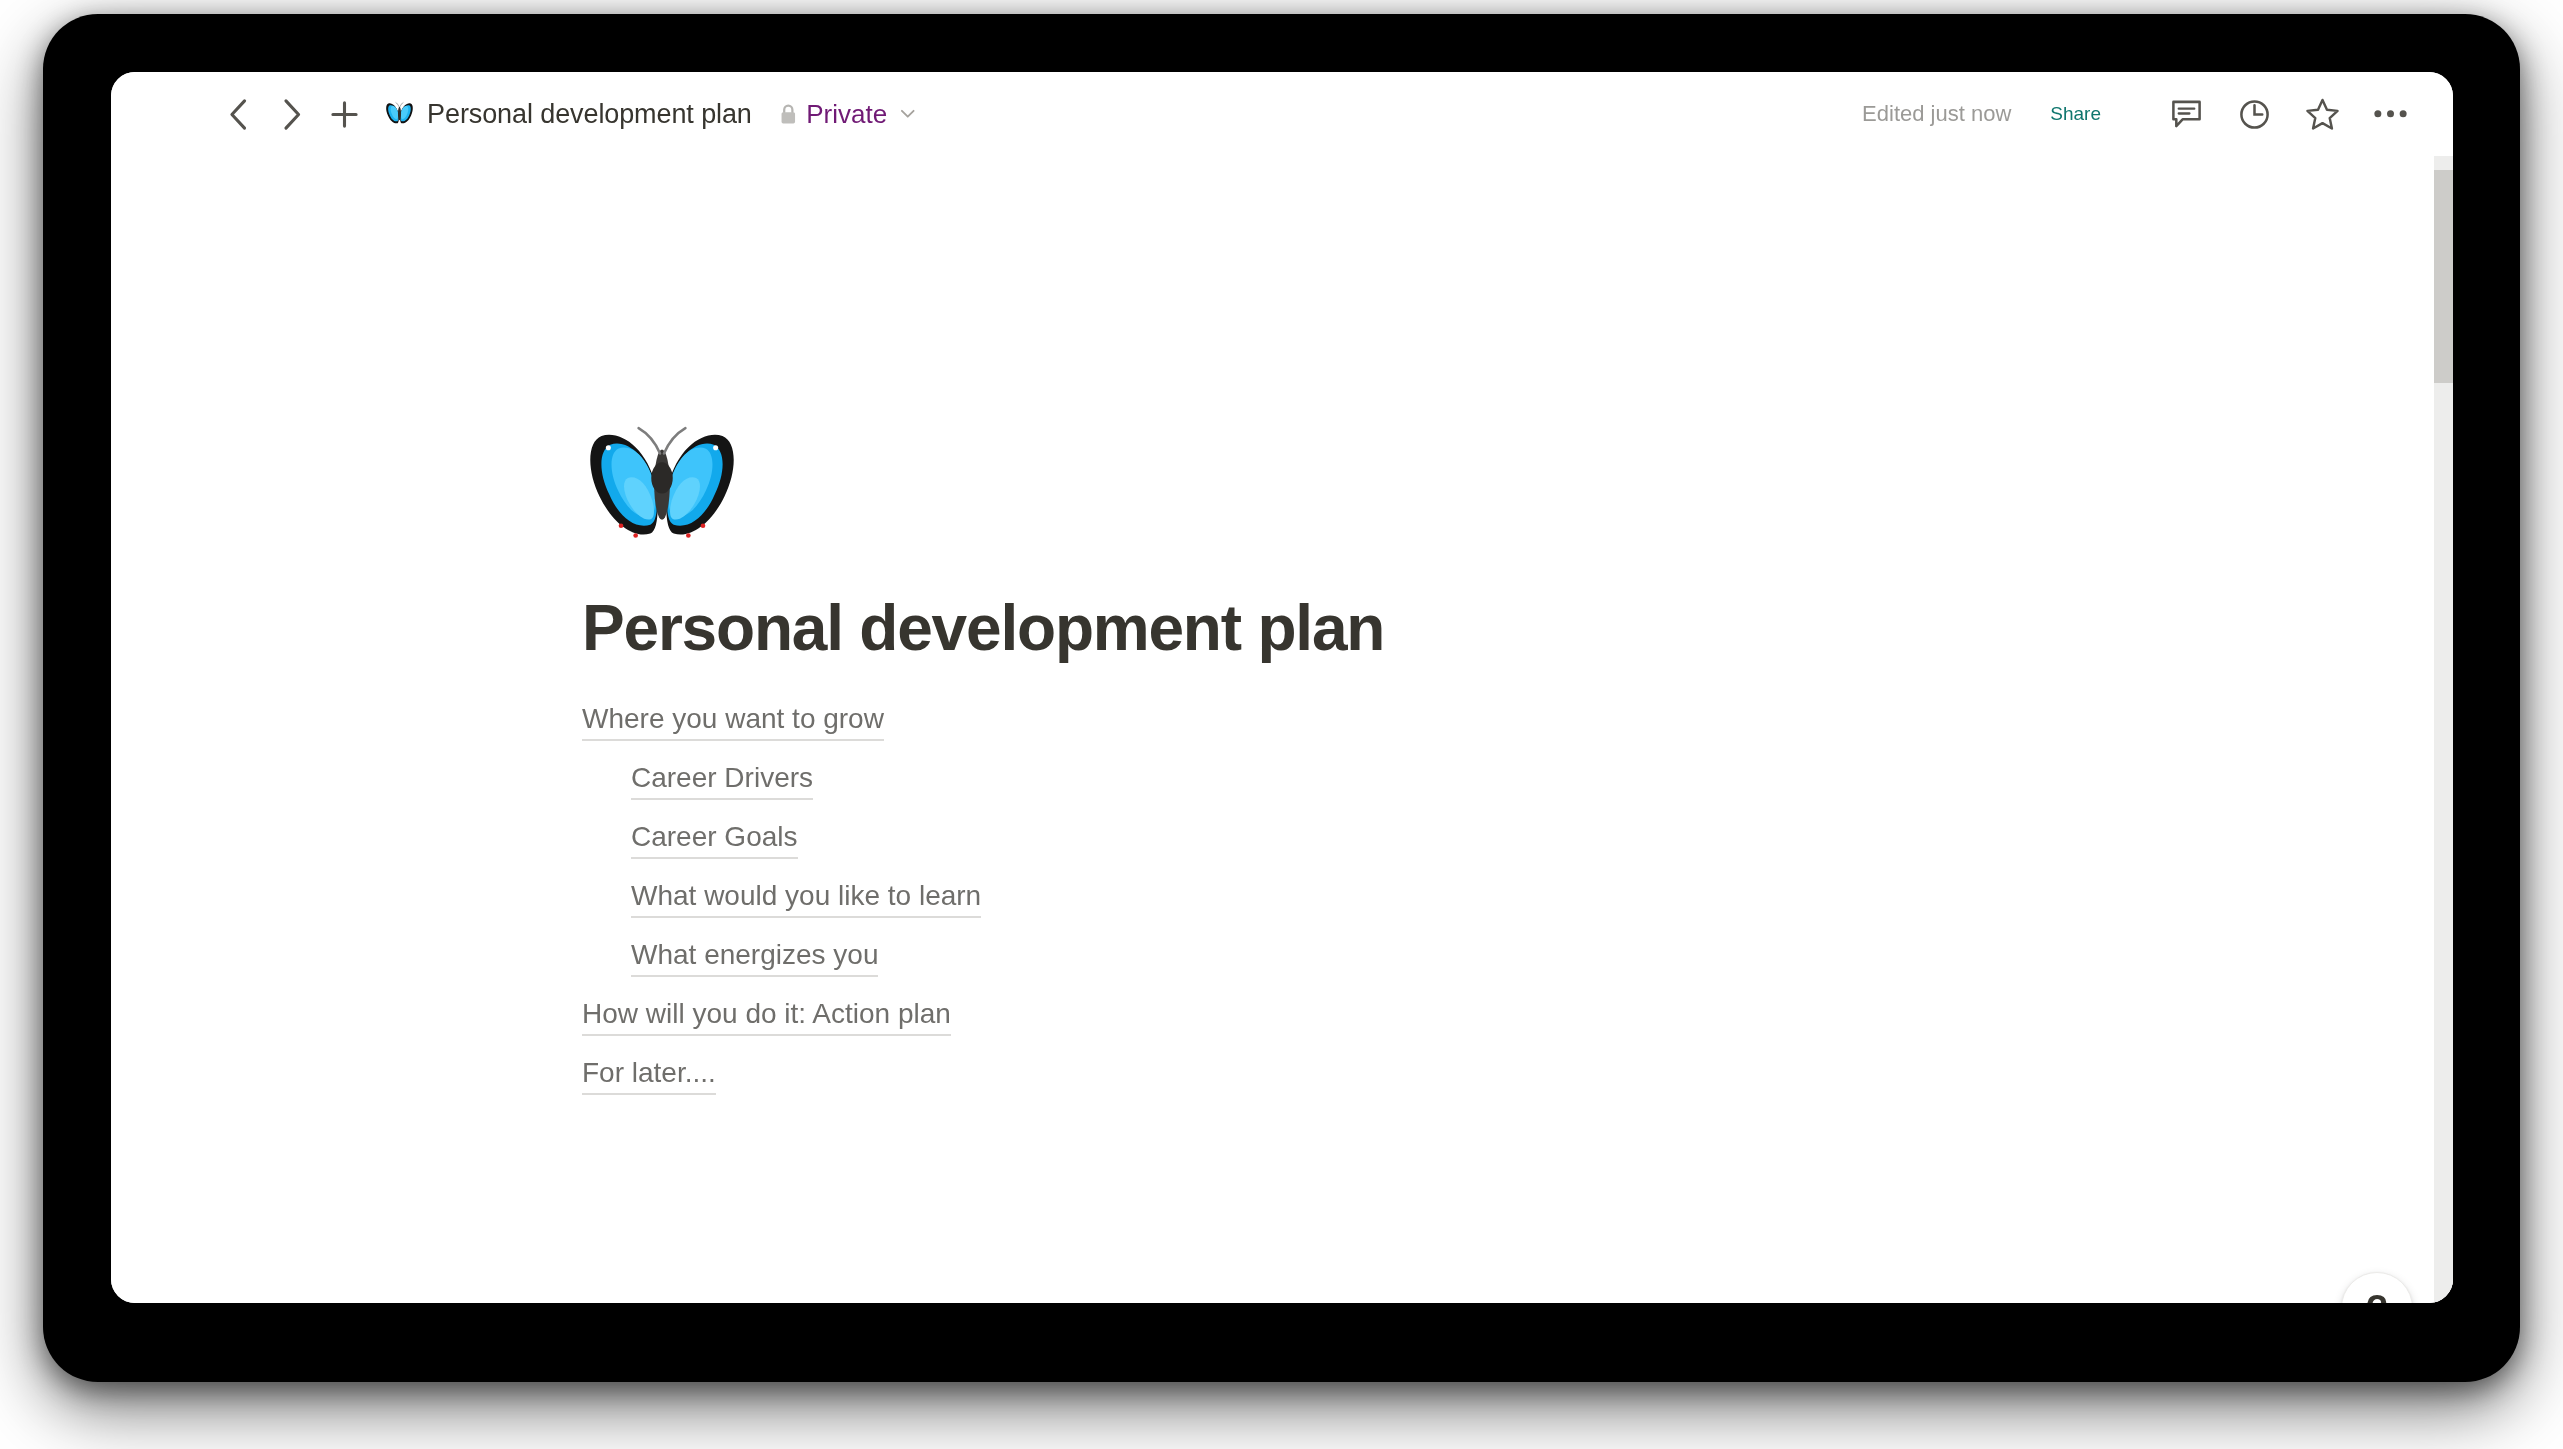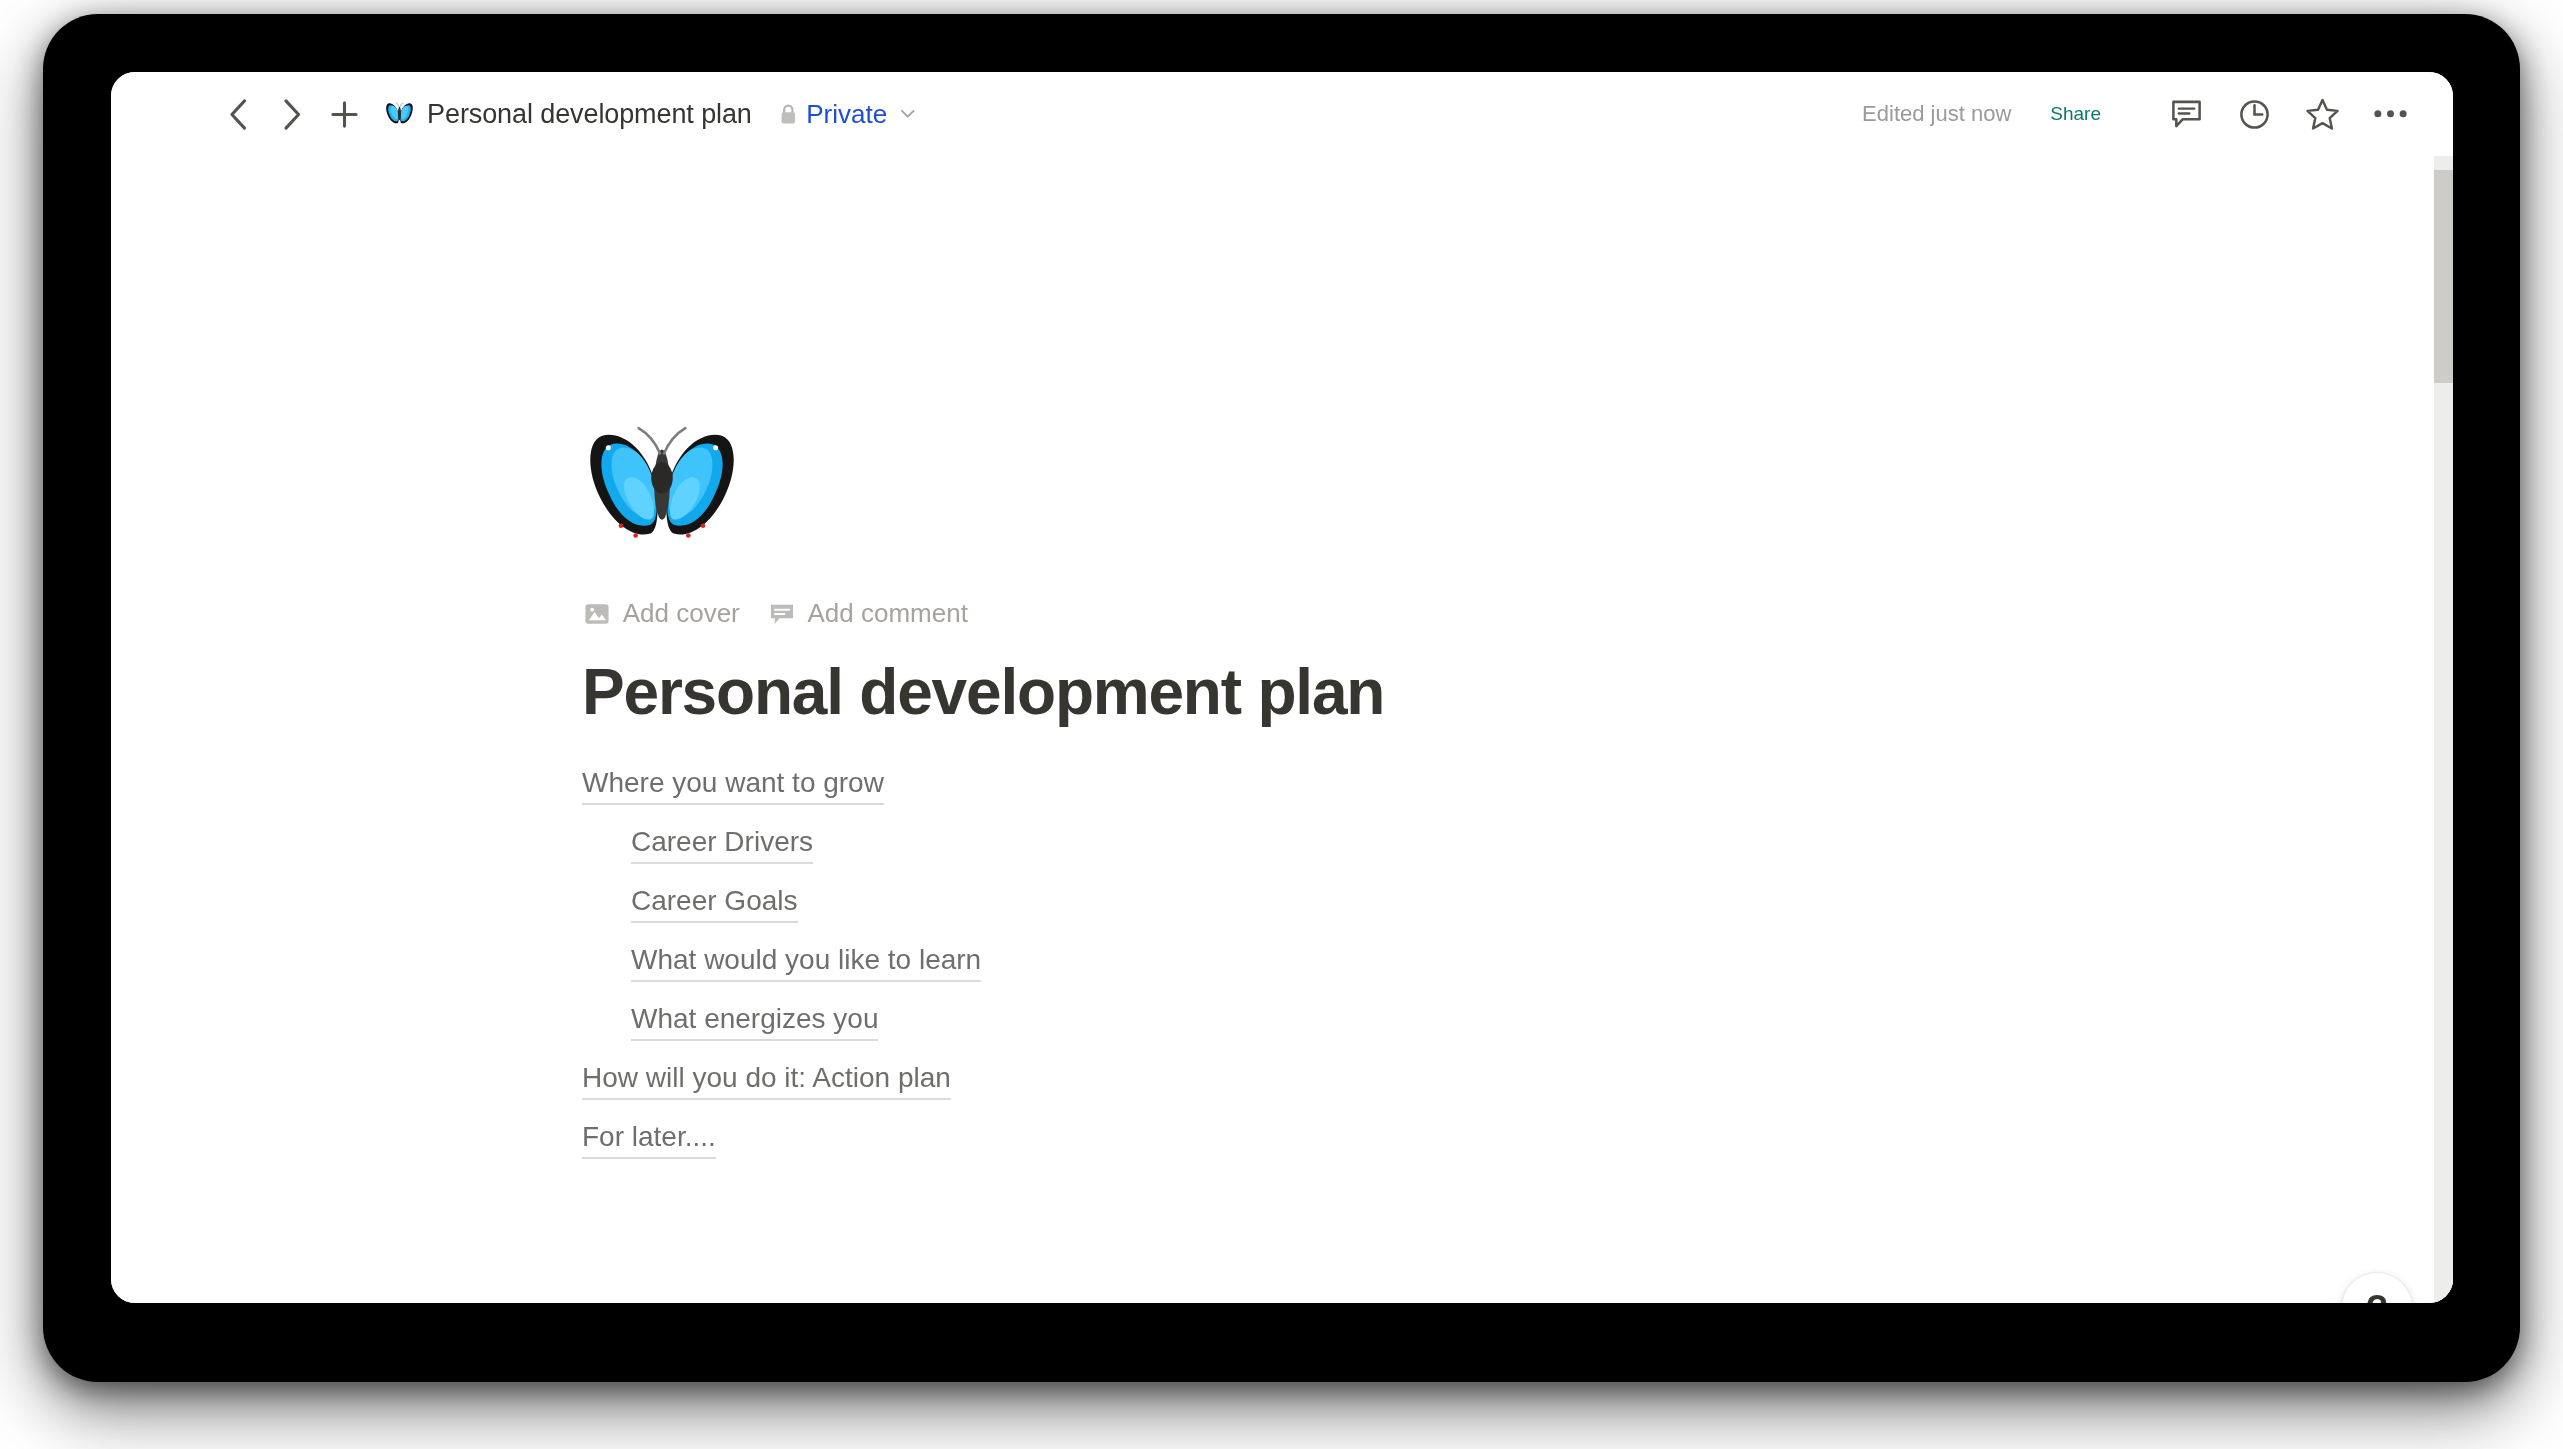--- a/index.html
+++ b/index.html
@@ -114,21 +114,21 @@
     gap: 8.8px;
     margin-left: 27px;
     cursor: pointer;
   }
   #privacy-chip .lock {
     width: 18.6px; height: 22.5px;
     flex: none;
   }
   #privacy-label {
     font-size: 26px;
-    color: #1d4ed8;
+    color: #701a75;
     white-space: nowrap;
   }
   .chev-dn { width: 19.5px; height: 19.5px; margin-left: 2px; }
 
   #edited-status {
     font-size: 22px;
     color: #9b9a97;
     white-space: nowrap;
     margin-right: 39px;
     cursor: pointer;
@@ -380,39 +380,20 @@
           <path d="M84 30 C90 16 99 8 106 4" stroke="#7d7d7d" stroke-width="2.6" fill="none" stroke-linecap="round"></path>
           <circle cx="27" cy="24" r="2.6" fill="#ffffff"></circle>
           <circle cx="137" cy="24" r="2.6" fill="#ffffff"></circle>
           <circle cx="40" cy="104" r="2.4" fill="#d22"></circle>
           <circle cx="124" cy="104" r="2.4" fill="#d22"></circle>
           <circle cx="55" cy="114" r="2.4" fill="#d22"></circle>
           <circle cx="109" cy="114" r="2.4" fill="#d22"></circle>
         </g>
       </svg>
 
-      <div id="page-actions">
-
-        <div class="page-action">
-          <svg class="pa-icon" viewBox="0 0 27 27">
-            <rect x="1.5" y="3.5" width="24" height="20" rx="3" fill="#bdbbb8"></rect>
-            <path d="M5 20 L11 11.5 L15.5 18 L18.5 14 L23 20 Z" fill="#ffffff"></path>
-            <circle cx="8.5" cy="9" r="2" fill="#ffffff"></circle>
-          </svg>
-          <span class="lbl">Add cover</span>
-        </div>
-
-        <div class="page-action">
-          <svg class="pa-icon" viewBox="0 0 27 27">
-            <path d="M2 4 H25 V18 H11 L6 23.5 V18 H2 Z" fill="#bdbbb8"></path>
-            <path d="M6 9 H21 M6 13.5 H16" stroke="#ffffff" stroke-width="2" stroke-linecap="round"></path>
-          </svg>
-          <span class="lbl">Add comment</span>
-        </div>
-      </div>
 
       <h1 id="page-title">Personal development plan</h1>
 
       <div id="link-list">
 
 
         <div class="link-row">
           <span class="link-text">Where you want to grow</span>
         </div>
 

